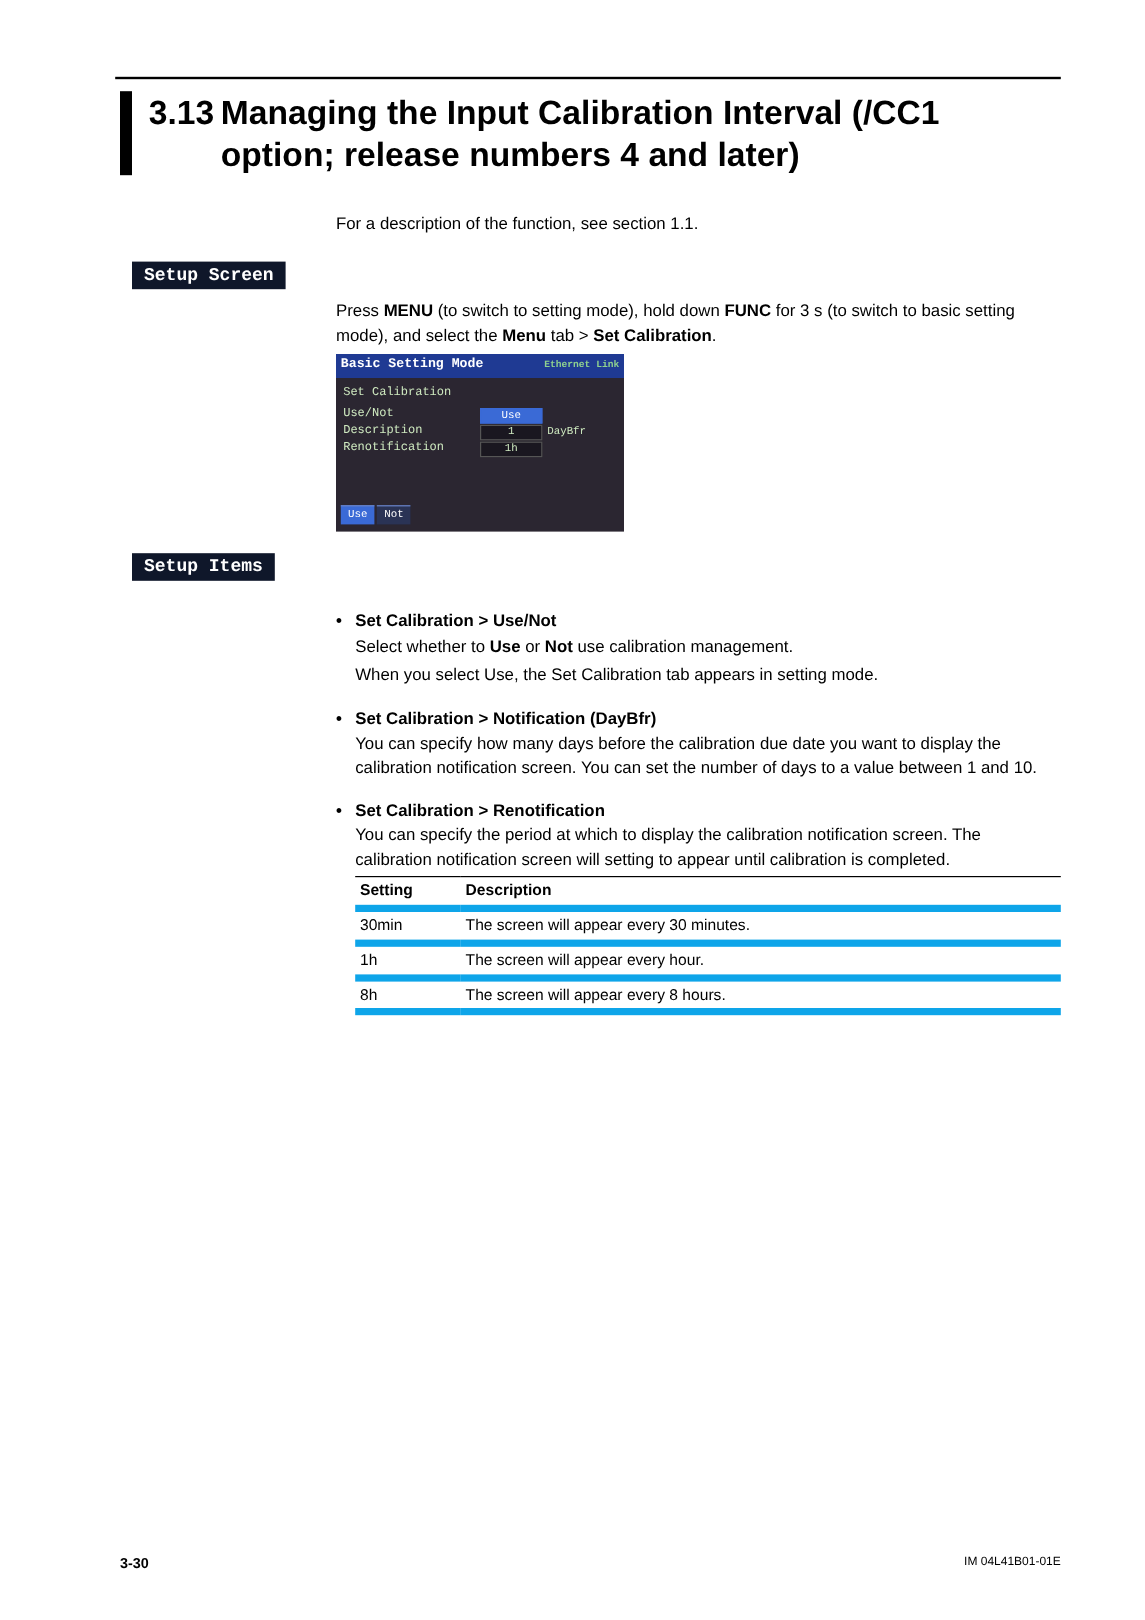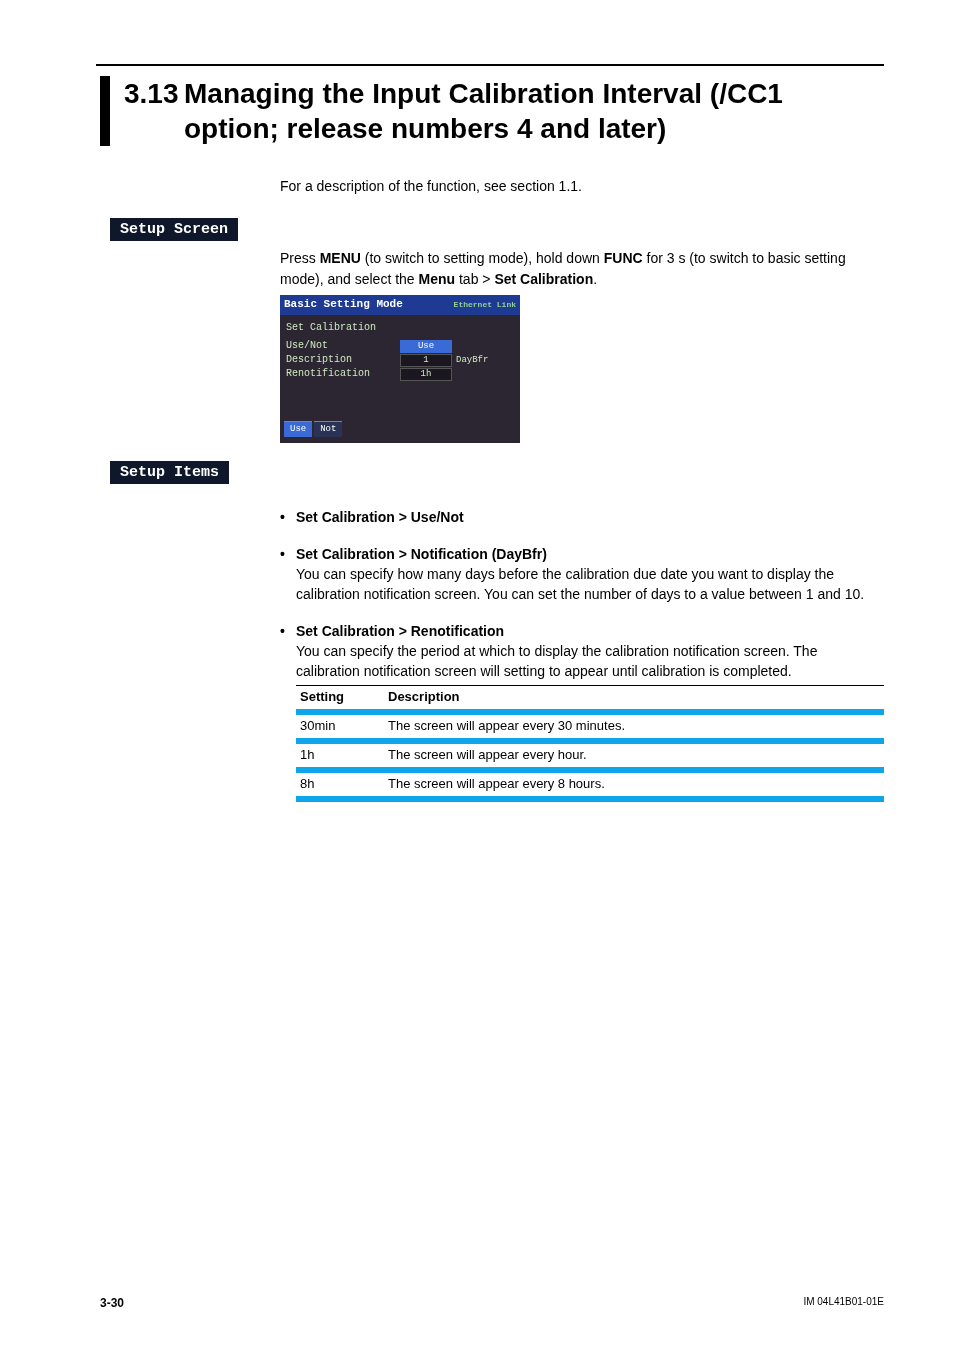--- a/index.html
+++ b/index.html
@@ -238,20 +238,26 @@
   </div>
 
   <div class="section-label">Setup Items</div>
 
   <div class="body-block">
 
     <div class="bullet-row">
       <div class="bullet-dot">•</div>
       <div class="bullet-head">Set Calibration &gt; Use/Not</div>
     </div>
+    <div class="indent">
+      <div class="para">
+        <span>Select whether to </span><span class="bold">Use</span><span> or </span><span class="bold">Not</span><span> use calibration management.</span>
+      </div>
+      <div class="para">When you select Use, the Set Calibration tab appears in setting mode.</div>
+    </div>
 
     <div class="bullet-row">
       <div class="bullet-dot">•</div>
       <div class="bullet-head">Set Calibration &gt; Notification (DayBfr)</div>
     </div>
     <div class="indent">
       <div class="para">You can specify how many days before the calibration due date you want to display the calibration notification screen. You can set the number of days to a value between 1 and 10.</div>
     </div>
 
     <div class="bullet-row">

